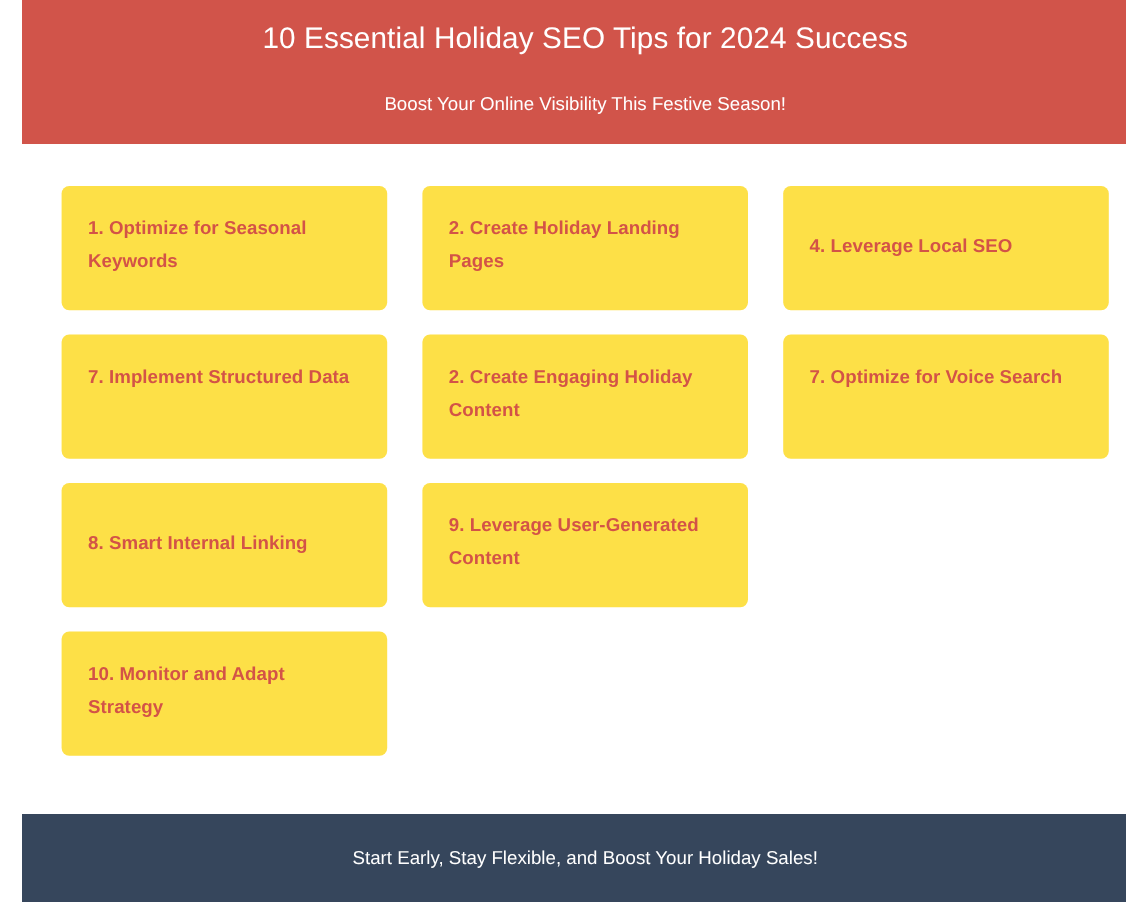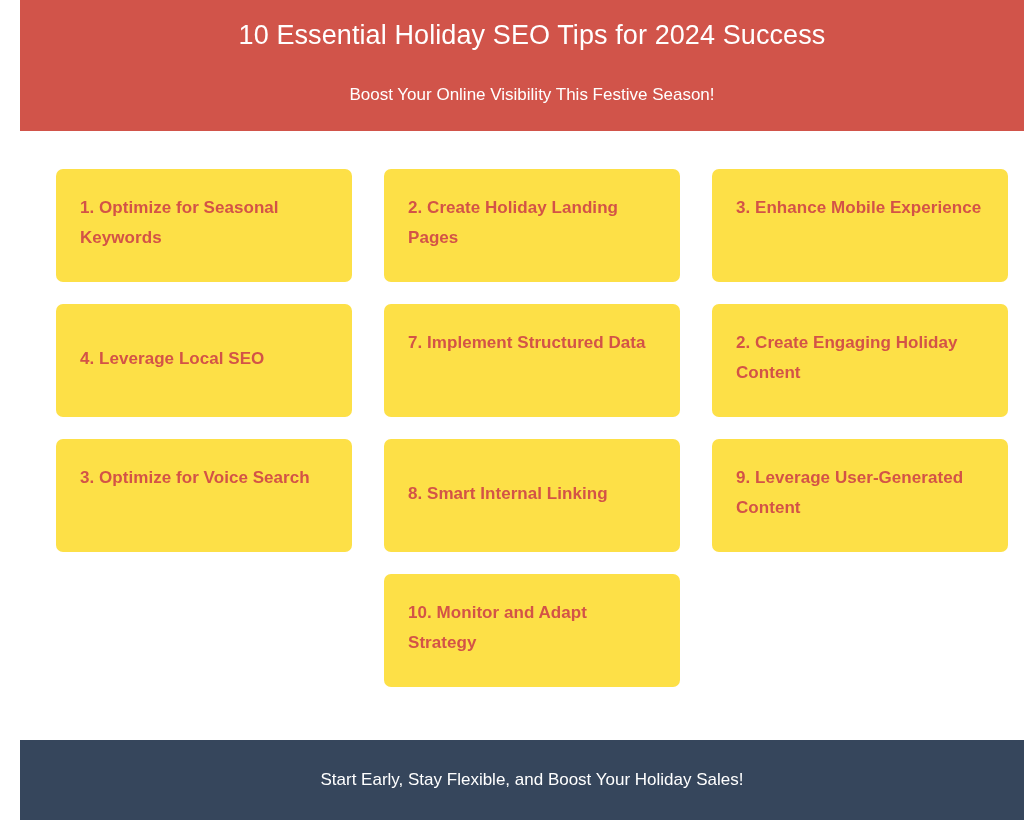--- a/index.html
+++ b/index.html
@@ -126,38 +126,35 @@
     <div class="tips-grid">
 
       <div class="tip-card">
         <p class="tip-card-text">1. Optimize for Seasonal Keywords</p>
       </div>
 
       <div class="tip-card">
         <p class="tip-card-text">2. Create Holiday Landing Pages</p>
       </div>
 
-      <div class="tip-card">
-        <p class="tip-card-text">3. Enhance Mobile Experience</p>
-      </div>
 
       <div class="tip-card single-line">
         <p class="tip-card-text">4. Leverage Local SEO</p>
       </div>
 
       <div class="tip-card">
         <p class="tip-card-text">7. Implement Structured Data</p>
       </div>
 
       <div class="tip-card">
         <p class="tip-card-text">2. Create Engaging Holiday Content</p>
       </div>
 
       <div class="tip-card">
-        <p class="tip-card-text">3. Optimize for Voice Search</p>
+        <p class="tip-card-text">7. Optimize for Voice Search</p>
       </div>
 
       <div class="tip-card single-line">
         <p class="tip-card-text">8. Smart Internal Linking</p>
       </div>
 
       <div class="tip-card">
         <p class="tip-card-text">9. Leverage User-Generated Content</p>
       </div>
 

